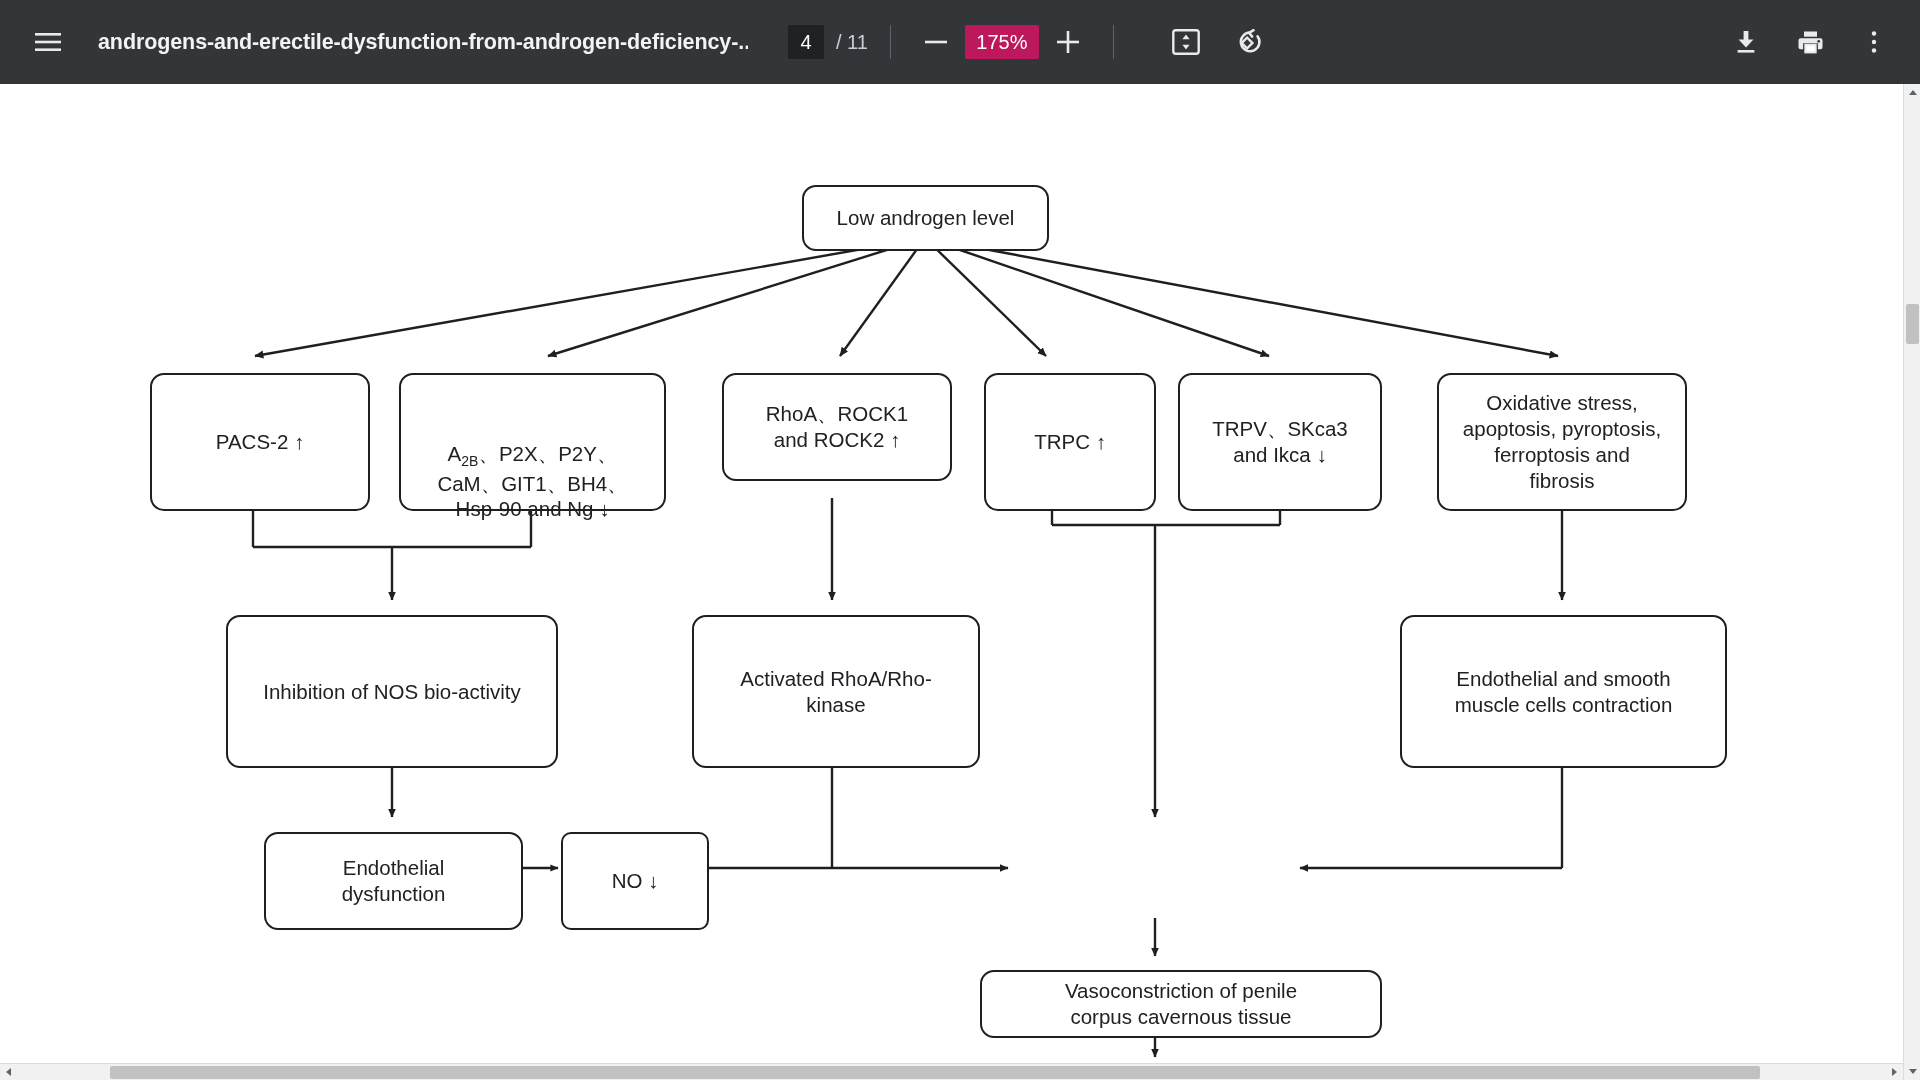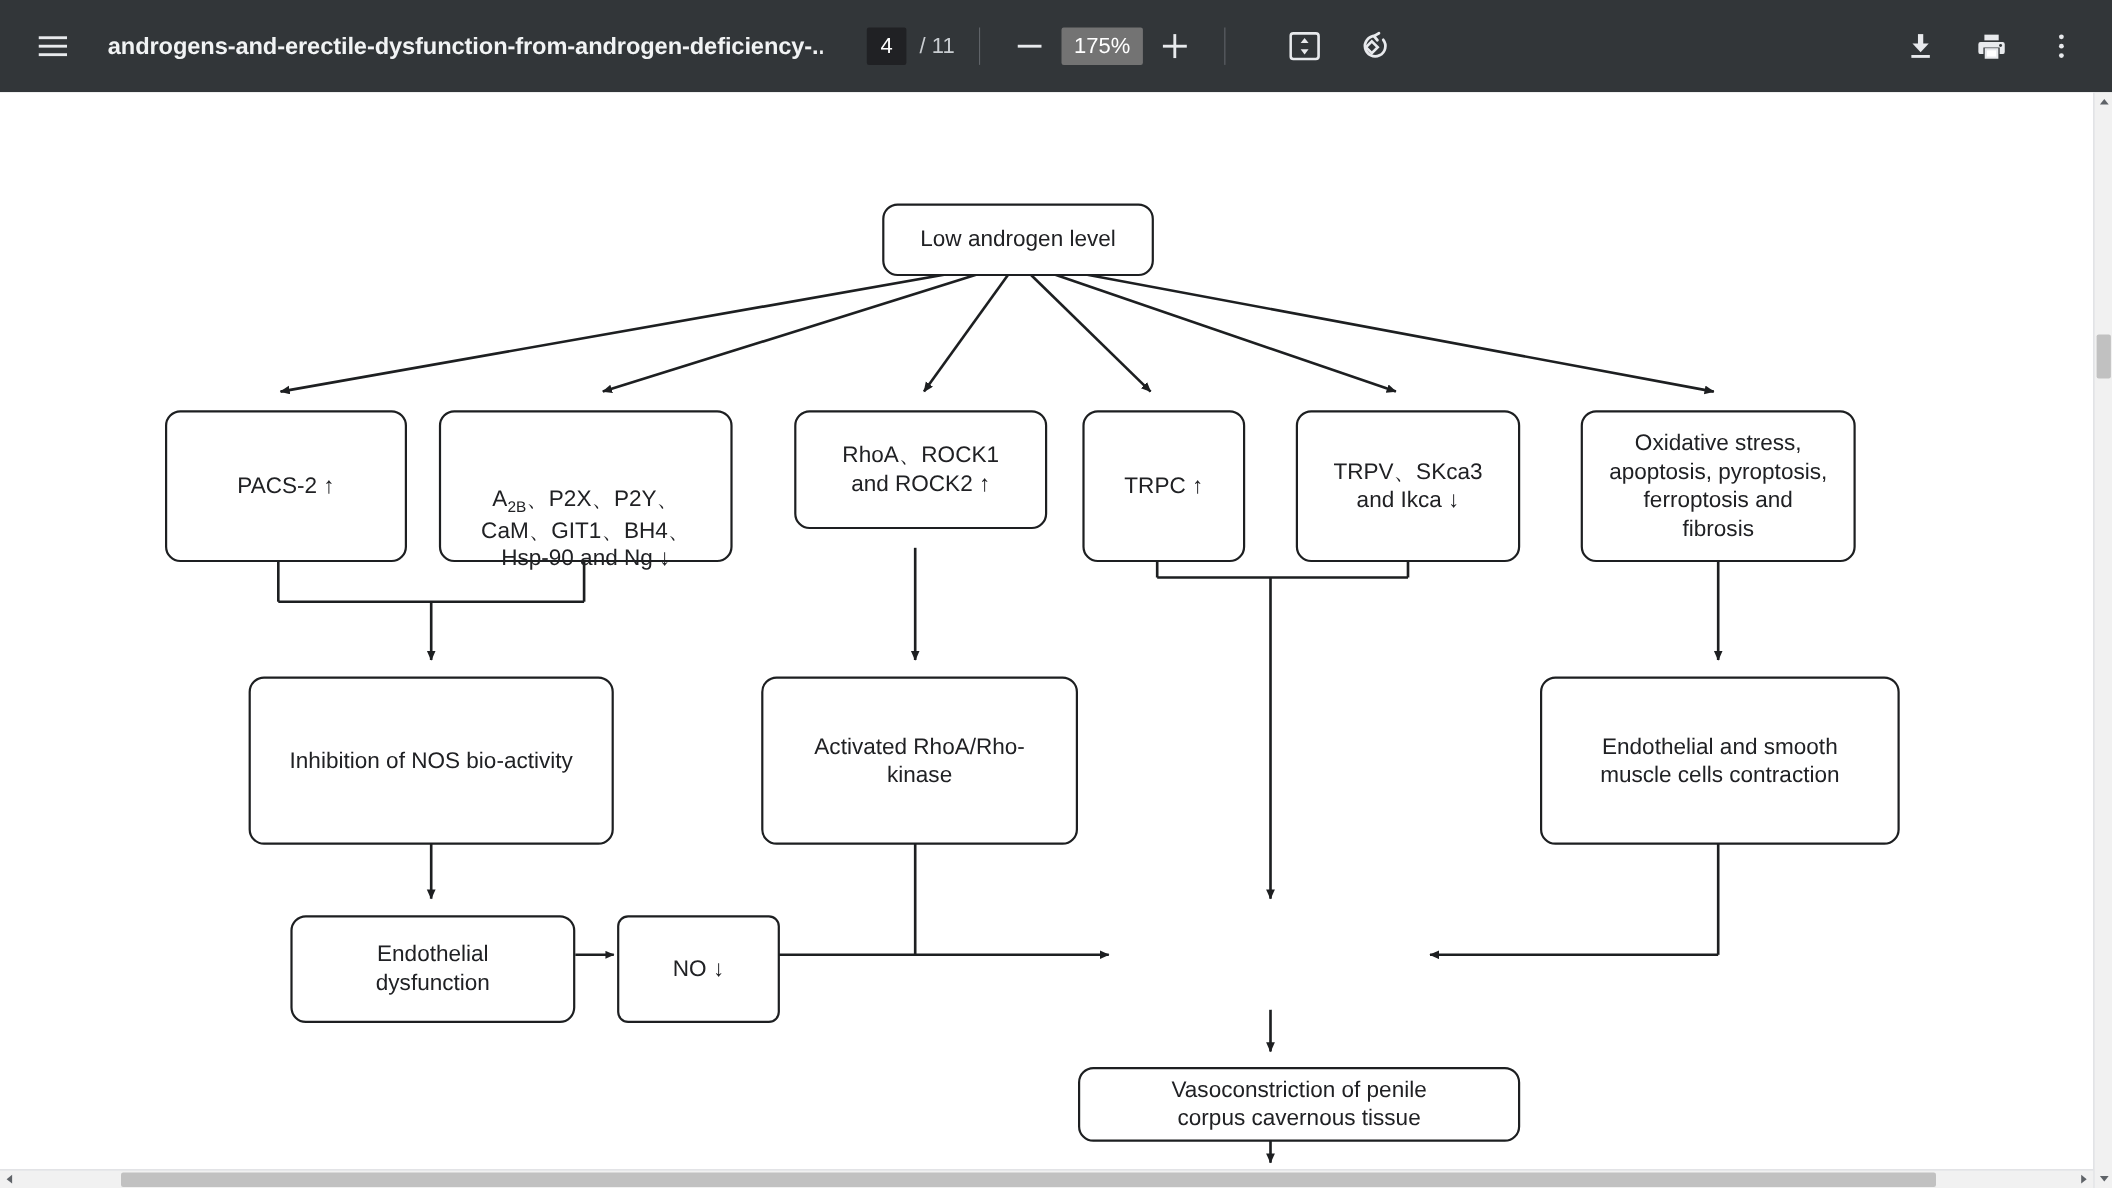--- a/index.html
+++ b/index.html
@@ -67,21 +67,21 @@
     flex: 0 0 auto;
   }
 
   #zoom-controls { display: flex; align-items: center; }
   #zoom-out, #zoom-in {
     width: 46px; height: 46px;
     display: flex; align-items: center; justify-content: center;
     border-radius: 50%;
   }
   #zoom-level {
-    background: #737373;
+    background: #be185d;
     color: #ffffff;
     width: 74px; height: 34px;
     display: flex; align-items: center; justify-content: center;
     font-size: 20px;
     border-radius: 2px;
     margin: 0 6px;
   }
 
   #fit-btn { margin-left: 22px; }
   #rotate-btn { margin-left: 8px; }
@@ -316,21 +316,21 @@
 
       <div class="node" style="left:399px; top:276px; width:267px; height:138px; display:block; padding-top:40px;">
         <span><span>A</span><span class="sub">2B</span><span style="white-space:pre-line">、P2X、P2Y、
 CaM、GIT1、BH4、
 Hsp-90 and Ng ↓</span></span>
       </div>
 
       <div class="node" style="left:722px; top:276px; width:230px; height:108px;">RhoA、ROCK1
 and ROCK2 ↑</div>
 
-      <div class="node" style="left:984px; top:276px; width:148px; height:138px;">TRPC ↑</div>
+      <div class="node" style="left:984px; top:276px; width:172px; height:138px;">TRPC ↑</div>
 
       <div class="node" style="left:1178px; top:276px; width:204px; height:138px;">TRPV、SKca3
 and Ikca ↓</div>
 
       <div class="node" style="left:1437px; top:276px; width:250px; height:138px;">Oxidative stress,
 apoptosis, pyroptosis,
 ferroptosis and
 fibrosis</div>
 
       <div class="node" style="left:226px; top:518px; width:332px; height:153px;">Inhibition of NOS bio-activity</div>

